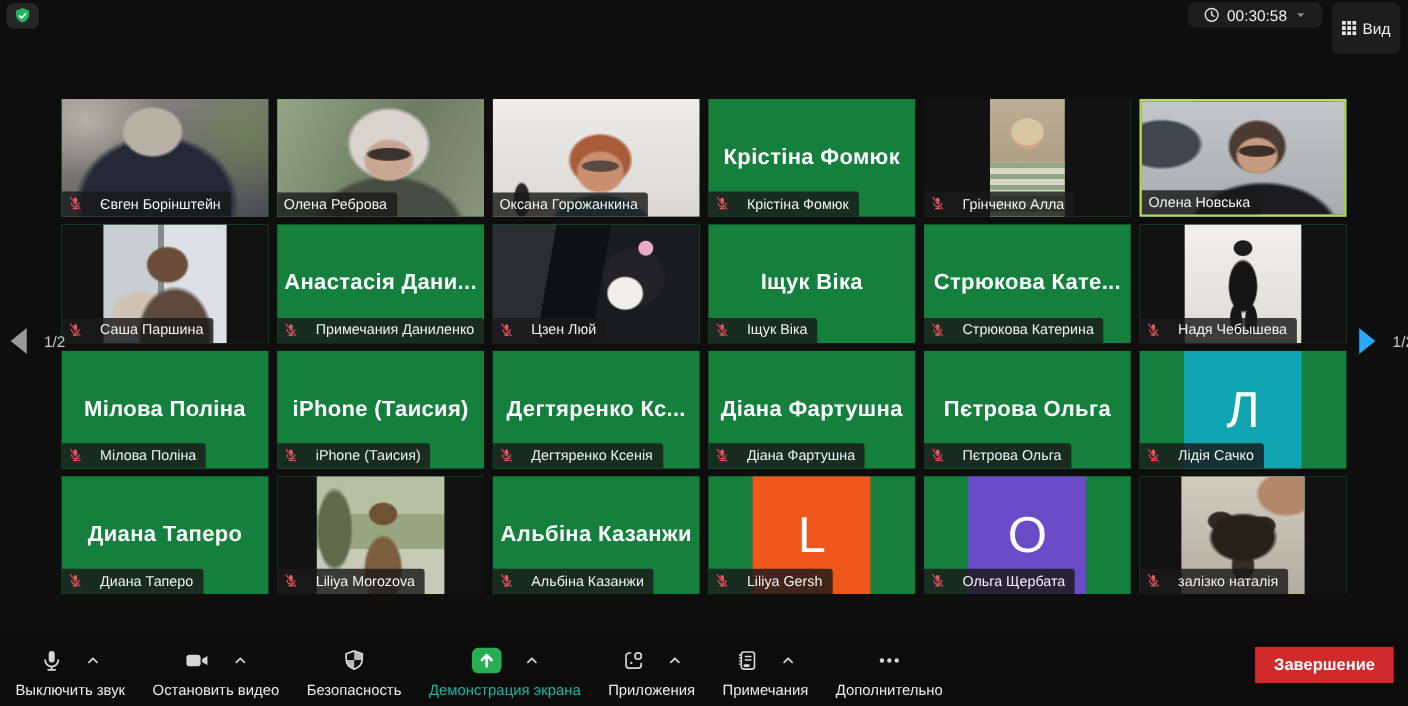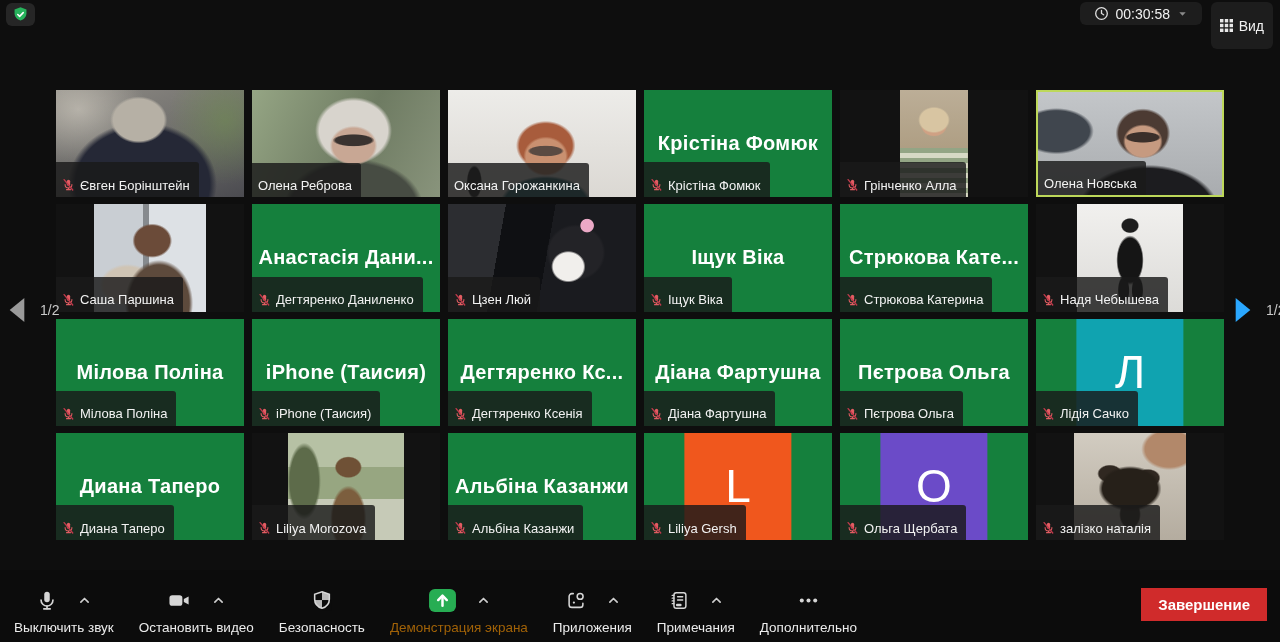--- a/index.html
+++ b/index.html
@@ -19,23 +19,23 @@
         grid-template-columns:repeat(6,1fr);grid-template-rows:repeat(4,1fr);gap:7px 8px}
   .tile{position:relative;overflow:hidden;background:#15803d;box-sizing:border-box}
   .tile.active{border:2px solid #bdd85a}
   .videowrap{position:absolute;inset:0;display:flex;justify-content:center;background:#121212}
   .shot{height:100%}
   .bigname{position:absolute;inset:0;display:flex;align-items:center;justify-content:center;
            color:#fff;font-size:20px;font-weight:700;letter-spacing:.3px;padding:0 6px;text-align:center}
   .avatar{position:absolute;top:0;bottom:0;left:50%;transform:translateX(-50%);aspect-ratio:1/1;
           display:flex;align-items:center;justify-content:center}
   .avatar span{color:#fff;font-size:46px;font-weight:400}
-  .plabel{position:absolute;left:0;bottom:0;display:inline-flex;align-items:center;gap:5px;
+  .plabel{position:absolute;left:0;bottom:0;display:inline-flex;align-items:center;gap:16px;
           background:rgba(26,26,26,.82);color:#f2f2f2;font-size:13px;line-height:1;
-          padding:16px 9px 5px 6px;border-radius:0 3px 0 0;max-width:96%;white-space:nowrap}
+          padding:4px 9px 5px 6px;border-radius:0 3px 0 0;max-width:96%;white-space:nowrap}
   .micoff{display:flex;flex:none}
 
   
   .v-borinshtein{background:
     radial-gradient(46px 38px at 44% 28%,#b6b0a5 55%,rgba(182,176,165,0) 62%),
     radial-gradient(120px 100px at 46% 88%,#252836 56%,rgba(37,40,54,0) 62%),
     radial-gradient(80px 90px at 90% 28%,rgba(112,146,76,.5),rgba(112,146,76,0) 72%),
     radial-gradient(90px 70px at 12% 18%,rgba(208,203,192,.65),rgba(208,203,192,0) 75%),
     linear-gradient(160deg,#8d8a84,#6d6c6a 55%,#4b4b50)}
   .v-rebrova{background:
@@ -100,21 +100,21 @@
   #nav-left{left:6px}
   #nav-right{right:4px}
 
   
   #toolbar{position:absolute;left:0;right:0;bottom:0;height:72px;background:#0c0c0c}
   .controls{position:absolute;left:14px;bottom:7px;display:flex;align-items:flex-end;gap:25px}
   .ctrl{display:flex;flex-direction:column;align-items:center;gap:7px}
   .ctrl-top{display:flex;align-items:center;height:26px}
   .chev{margin-left:20px;display:flex}
   .ctrl-label{font-size:13.5px;color:#ececec;white-space:nowrap}
-  .ctrl-label.green{color:#a16207}
+  .ctrl-label.green{color:#14b8a6}
   .endbtn{position:absolute;right:13px;bottom:21px;height:33px;padding:0 17px;background:#d02b2b;
           border:none;border-radius:0;color:#fff;font-size:15px;font-weight:700;font-family:inherit}
 </style>
 </head>
 <body>
 
 <div class="shield-btn">
   <span style="display:flex">
     <svg viewBox="0 0 20 20" width="17" height="17">
         <path d="M10 1.5l7 2.6v4.4c0 4.2-2.9 7.2-7 8.6-4.1-1.4-7-4.4-7-8.6V4.1z" fill="#27b35c"></path>
@@ -251,21 +251,21 @@
       <div class="plabel">
         <span class="micoff">
           <svg viewBox="0 0 16 16" width="13" height="14">
             <rect x="6" y="1.5" width="4" height="7.5" rx="2" fill="#e25d62"></rect>
             <path d="M3.8 7.5a4.2 4.2 0 0 0 8.4 0" fill="none" stroke="#e25d62" stroke-width="1.3" stroke-linecap="round"></path>
             <line x1="8" y1="11.6" x2="8" y2="13.4" stroke="#e25d62" stroke-width="1.3" stroke-linecap="round"></line>
             <line x1="5.6" y1="13.7" x2="10.4" y2="13.7" stroke="#e25d62" stroke-width="1.3" stroke-linecap="round"></line>
             <line x1="2.6" y1="1.4" x2="13.2" y2="14.2" stroke="#c03a4c" stroke-width="1.7" stroke-linecap="round"></line>
           </svg>
         </span>
-        <span>Дегтяренко Даниленко</span>
+        <span>Примечания Даниленко</span>
       </div>
     </div>
     <div class="tile">
       <div class="videowrap">
         <div class="shot v-tszen" style="width: 100%;"></div>
       </div>
       <div class="plabel">
         <span class="micoff">
           <svg viewBox="0 0 16 16" width="13" height="14">
             <rect x="6" y="1.5" width="4" height="7.5" rx="2" fill="#e25d62"></rect>

